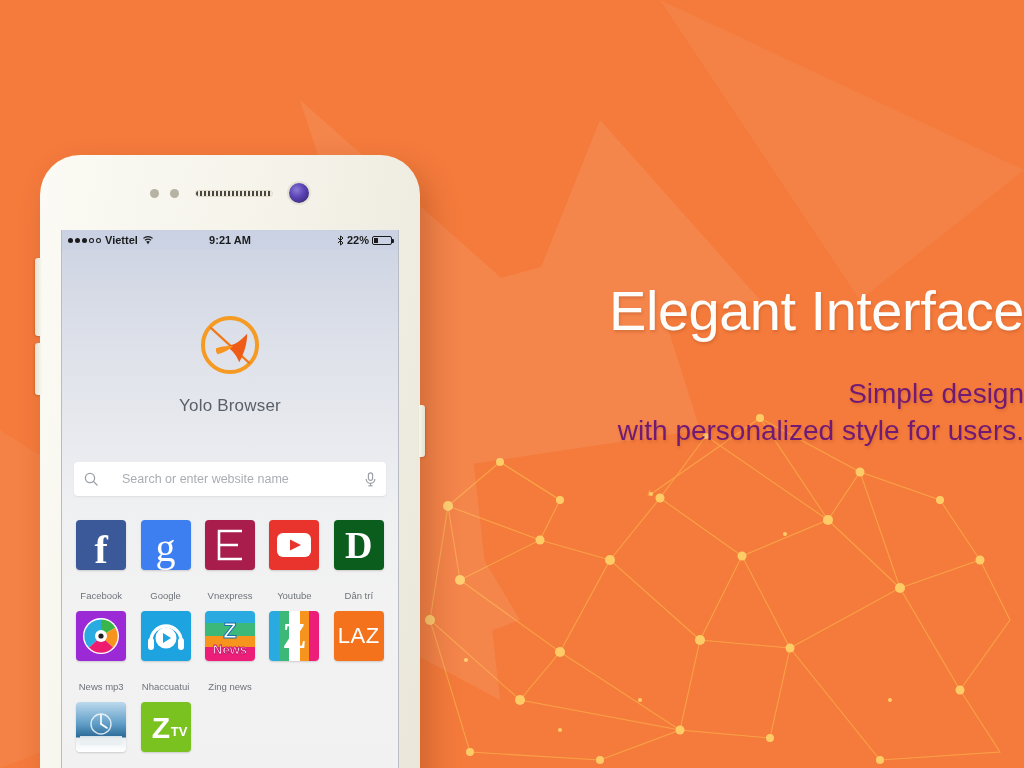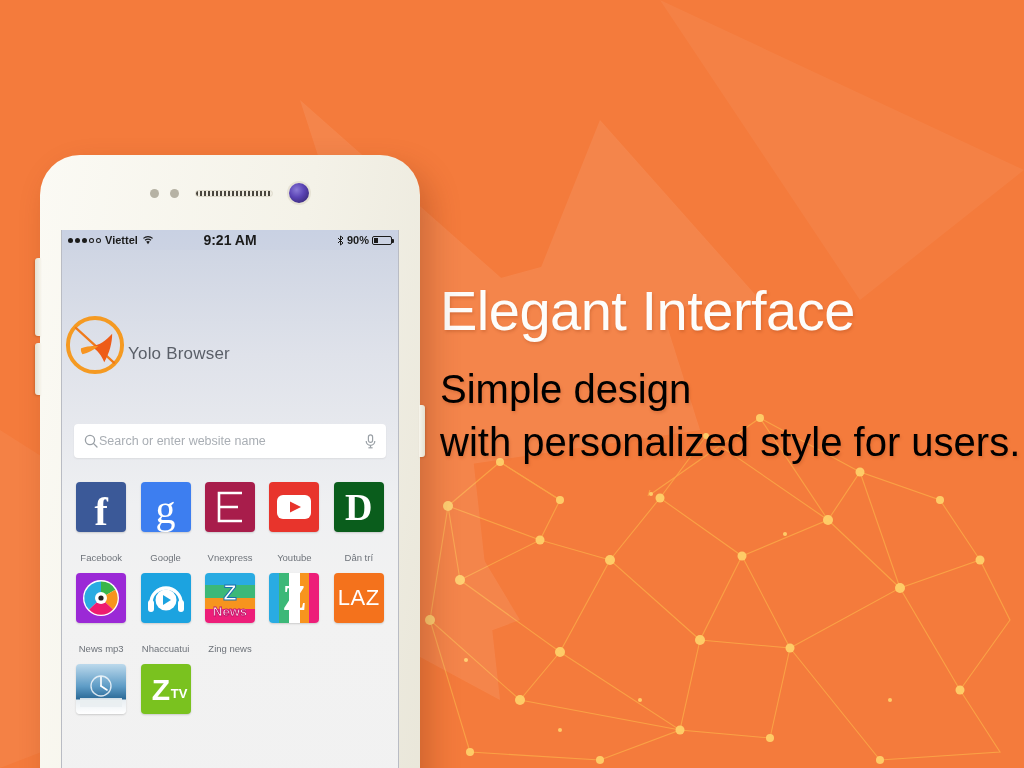--- a/index.html
+++ b/index.html
@@ -12,31 +12,31 @@
     background:#f47b3c;
     overflow:hidden;
   }
   
   #bg-network { position:absolute; inset:0; width:1024px; height:768px; }
   #bg-triangles { position:absolute; inset:0; width:1024px; height:768px; }
 
   
   #copy {
     position:absolute; left:440px; top:282px; width:584px;
-    text-align:left; color:#ffffff;
+    text-align:right; color:#ffffff;
   }
   #headline {
     font-size:56px; font-weight:400; letter-spacing:-0.5px;
     line-height:1.05; color:#fdfdfb;
     text-shadow:1px 2px 3px rgba(150,60,20,0.28);
     white-space:nowrap;
   }
   #subcopy {
-    margin-top:22px; font-size:40px; font-weight:400; line-height:1.32;
-    color:#000000; text-shadow:1px 2px 3px rgba(150,60,20,0.25);
+    margin-top:35px; font-size:28px; font-weight:400; line-height:1.32;
+    color:#701a75; text-shadow:1px 2px 3px rgba(150,60,20,0.25);
   }
   #subcopy div { white-space:nowrap; }
 
   
   #phone {
     position:absolute; left:40px; top:155px; width:380px; height:700px;
     background:linear-gradient(100deg,#fbfaf4 0%,#f4f2e8 55%,#e9e6d9 100%);
     border-radius:40px 40px 20px 20px;
     box-shadow:10px 14px 30px rgba(120,48,16,0.30);
   }
@@ -88,49 +88,49 @@
     background:linear-gradient(180deg,#c9d1e3,#ccd3e3);
   }
   #status-left { display:flex; align-items:center; gap:4px; }
   .sig-dots { display:flex; align-items:center; gap:2px; }
   .sig-dots i {
     display:block; width:5px; height:5px; border-radius:50%;
     background:#1b1b1b;
   }
   .sig-dots i.off { background:transparent; box-shadow:inset 0 0 0 1px #1b1b1b; }
   #carrier { font-size:11px; font-weight:700; }
-  #status-time { position:absolute; left:0; right:0; text-align:center; font-size:14px; font-weight:700; }
+  #status-time { position:absolute; left:0; right:0; text-align:center; font-size:11px; font-weight:700; }
   #status-right { display:flex; align-items:center; gap:3px; z-index:2; }
   #battery-pct { font-size:11px; font-weight:700; }
   #battery-icon {
     position:relative; width:20px; height:9px; border:1px solid #1b1b1b;
     border-radius:2px;
   }
   #battery-icon::after {
     content:""; position:absolute; right:-3px; top:2px; width:2px; height:4px;
     background:#1b1b1b; border-radius:0 1px 1px 0;
   }
   #battery-fill {
     position:absolute; left:1px; top:1px; bottom:1px; width:22%;
     background:#1b1b1b;
   }
 
   
   #brand {
-    padding-top:62px; display:flex; align-items:center;
+    padding-top:62px; display:flex; flex-direction:column; align-items:center;
   }
   #brand-logo { width:66px; height:66px; }
   #brand-name {
     margin-top:18px; font-size:17px; color:#5a5f68; letter-spacing:0.2px;
   }
 
   
   #search-bar {
     margin:46px 12px 0 12px; height:34px; background:#ffffff;
-    border-radius:4px; display:flex; align-items:center; gap:1px;
+    border-radius:4px; display:flex; align-items:center; gap:24px;
     padding:0 10px; box-shadow:0 1px 2px rgba(0,0,0,0.07);
   }
   #search-placeholder {
     flex:1; font-size:12.5px; color:#a9aeb4;
   }
 
   
   #bookmarks {
     margin-top:24px; padding:0 11px;
     display:grid; grid-template-columns:repeat(5,1fr); row-gap:10px; column-gap:8px;
@@ -262,21 +262,21 @@
             <path d="M6 9.2 L7.8 6.6 A3 3 0 0 0 4.2 6.6 Z" fill="#1b1b1b"></path>
             <path d="M1.4 3.4 A7 7 0 0 1 10.6 3.4" stroke="#1b1b1b" stroke-width="1.2" fill="none"></path>
             <path d="M3 5.3 A4.6 4.6 0 0 1 9 5.3" stroke="#1b1b1b" stroke-width="1.2" fill="none"></path>
           </svg>
         </div>
         <div id="status-time">9:21 AM</div>
         <div id="status-right">
           <svg width="7" height="11" viewBox="0 0 7 11">
             <path d="M1 3 L6 8 L3.5 10 L3.5 1 L6 3 L1 8" stroke="#1b1b1b" stroke-width="1" fill="none"></path>
           </svg>
-          <span id="battery-pct">90%</span>
+          <span id="battery-pct">22%</span>
           <span id="battery-icon">
             <span id="battery-fill"></span>
           </span>
         </div>
       </div>
 
       <div id="brand">
         <svg id="brand-logo" viewBox="0 0 100 100">
           <circle cx="50" cy="50" r="41" fill="none" stroke="#f59a22" stroke-width="6"></circle>
           <path d="M21 24 L79 77" stroke="#f07a1a" stroke-width="3.4" stroke-linecap="round"></path>

